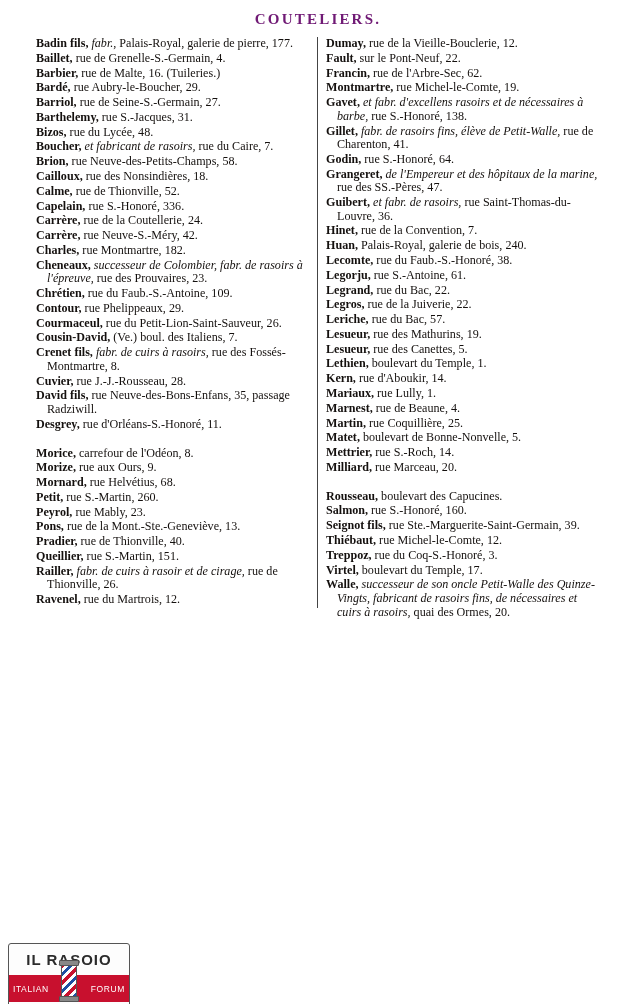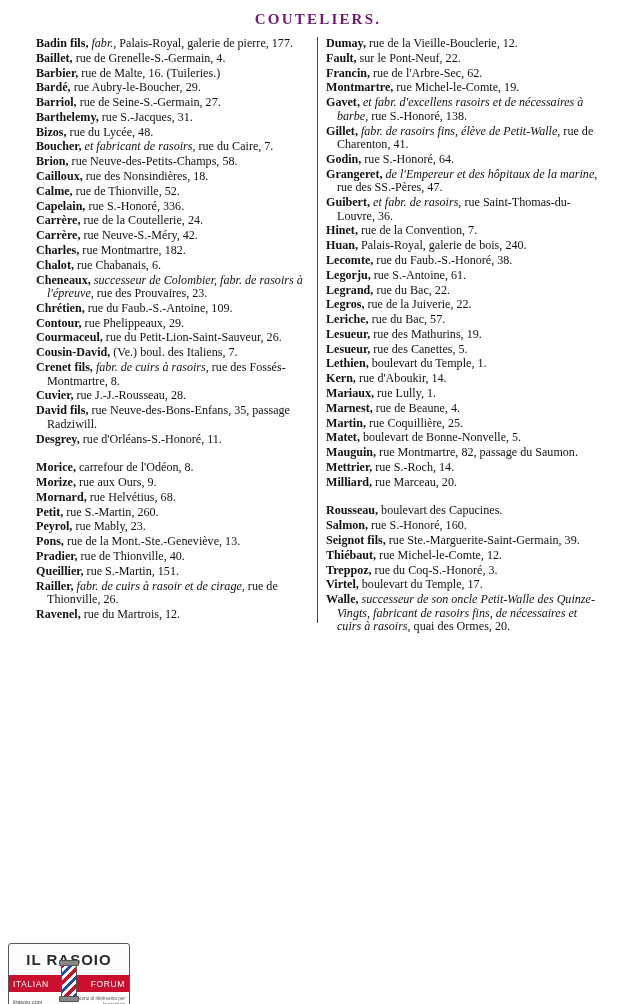--- a/index.html
+++ b/index.html
@@ -88,21 +88,21 @@
     height: 31px;
     display: flex;
     align-items: center;
     justify-content: center;
     letter-spacing: 1px;
     font-weight: bold;
     font-size: 15px;
     color: #2b2b2b;
   }
   .logo-mid {
-    height: 17px;
+    height: 27px;
     background: #c8102e;
     color: #fff;
     font-size: 8.5px;
     display: flex;
     align-items: center;
     justify-content: space-between;
     padding: 0 4px;
     box-sizing: border-box;
     letter-spacing: 0.6px;
   }
@@ -177,21 +177,20 @@
           <div class="entry"><span class="nm">Barthelemy,</span><span> rue S.-Jacques, 31.</span></div>
           <div class="entry"><span class="nm">Bizos,</span><span> rue du Lycée, 48.</span></div>
           <div class="entry"><span class="nm">Boucher,</span><span class="it"> et fabricant de rasoirs,</span><span> rue du Caire, 7.</span></div>
           <div class="entry"><span class="nm">Brion,</span><span> rue Neuve-des-Petits-Champs, 58.</span></div>
           <div class="entry"><span class="nm">Cailloux,</span><span> rue des Nonsindières, 18.</span></div>
           <div class="entry"><span class="nm">Calme,</span><span> rue de Thionville, 52.</span></div>
           <div class="entry"><span class="nm">Capelain,</span><span> rue S.-Honoré, 336.</span></div>
           <div class="entry"><span class="nm">Carrère,</span><span> rue de la Coutellerie, 24.</span></div>
           <div class="entry"><span class="nm">Carrère,</span><span> rue Neuve-S.-Méry, 42.</span></div>
           <div class="entry"><span class="nm">Charles,</span><span> rue Montmartre, 182.</span></div>
-          <div class="entry"><span class="nm">Chalot,</span><span> rue Chabanais, 6.</span></div>
           <div class="entry"><span class="nm">Cheneaux,</span><span class="it"> successeur de Colombier, fabr. de rasoirs à l'épreuve,</span><span> rue des Prouvaires, 23.</span></div>
           <div class="entry"><span class="nm">Chrétien,</span><span> rue du Faub.-S.-Antoine, 109.</span></div>
           <div class="entry"><span class="nm">Contour,</span><span> rue Phelippeaux, 29.</span></div>
           <div class="entry"><span class="nm">Courmaceul,</span><span> rue du Petit-Lion-Saint-Sauveur, 26.</span></div>
           <div class="entry"><span class="nm">Cousin-David,</span><span> (Ve.) boul. des Italiens, 7.</span></div>
           <div class="entry"><span class="nm">Crenet fils,</span><span class="it"> fabr. de cuirs à rasoirs,</span><span> rue des Fossés-Montmartre, 8.</span></div>
           <div class="entry"><span class="nm">Cuvier,</span><span> rue J.-J.-Rousseau, 28.</span></div>
           <div class="entry"><span class="nm">David fils,</span><span> rue Neuve-des-Bons-Enfans, 35, passage Radziwill.</span></div>
           <div class="entry"><span class="nm">Desgrey,</span><span> rue d'Orléans-S.-Honoré, 11.</span></div>
         </div>
@@ -229,21 +228,20 @@
           <div class="entry"><span class="nm">Legros,</span><span> rue de la Juiverie, 22.</span></div>
           <div class="entry"><span class="nm">Leriche,</span><span> rue du Bac, 57.</span></div>
           <div class="entry"><span class="nm">Lesueur,</span><span> rue des Mathurins, 19.</span></div>
           <div class="entry"><span class="nm">Lesueur,</span><span> rue des Canettes, 5.</span></div>
           <div class="entry"><span class="nm">Lethien,</span><span> boulevart du Temple, 1.</span></div>
           <div class="entry"><span class="nm">Kern,</span><span> rue d'Aboukir, 14.</span></div>
           <div class="entry"><span class="nm">Mariaux,</span><span> rue Lully, 1.</span></div>
           <div class="entry"><span class="nm">Marnest,</span><span> rue de Beaune, 4.</span></div>
           <div class="entry"><span class="nm">Martin,</span><span> rue Coquillière, 25.</span></div>
           <div class="entry"><span class="nm">Matet,</span><span> boulevart de Bonne-Nonvelle, 5.</span></div>
-          <div class="entry"><span class="nm">Mauguin,</span><span> rue Montmartre, 82, passage du Saumon.</span></div>
           <div class="entry"><span class="nm">Mettrier,</span><span> rue S.-Roch, 14.</span></div>
           <div class="entry"><span class="nm">Milliard,</span><span> rue Marceau, 20.</span></div>
         </div>
       <div class="block-gap"></div>
       <div id="right2">
           <div class="entry"><span class="nm">Rousseau,</span><span> boulevart des Capucines.</span></div>
           <div class="entry"><span class="nm">Salmon,</span><span> rue S.-Honoré, 160.</span></div>
           <div class="entry"><span class="nm">Seignot fils,</span><span> rue Ste.-Marguerite-Saint-Germain, 39.</span></div>
           <div class="entry"><span class="nm">Thiébaut,</span><span> rue Michel-le-Comte, 12.</span></div>
           <div class="entry"><span class="nm">Treppoz,</span><span> rue du Coq-S.-Honoré, 3.</span></div>

